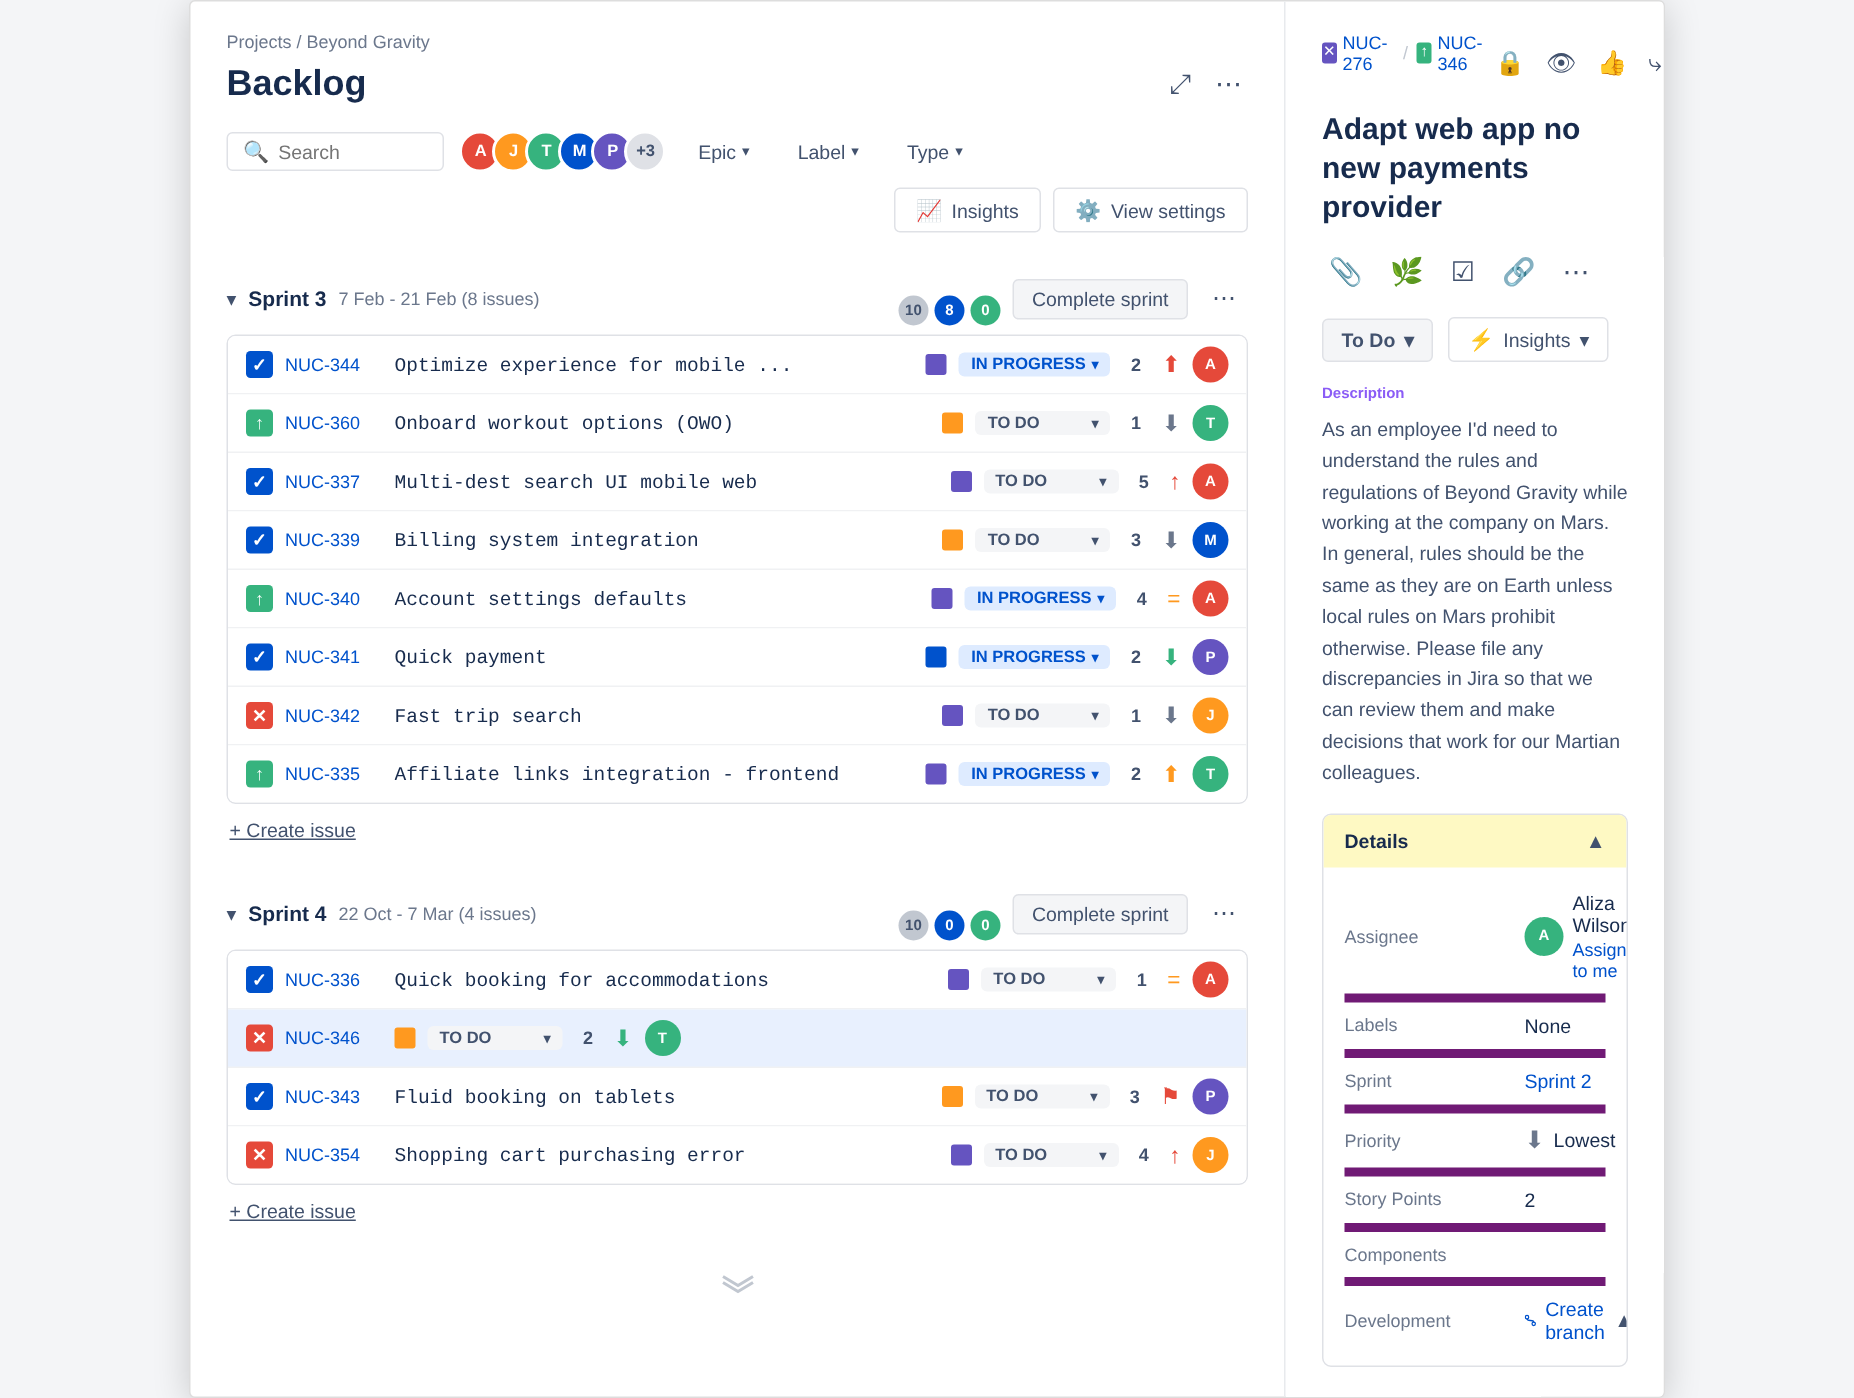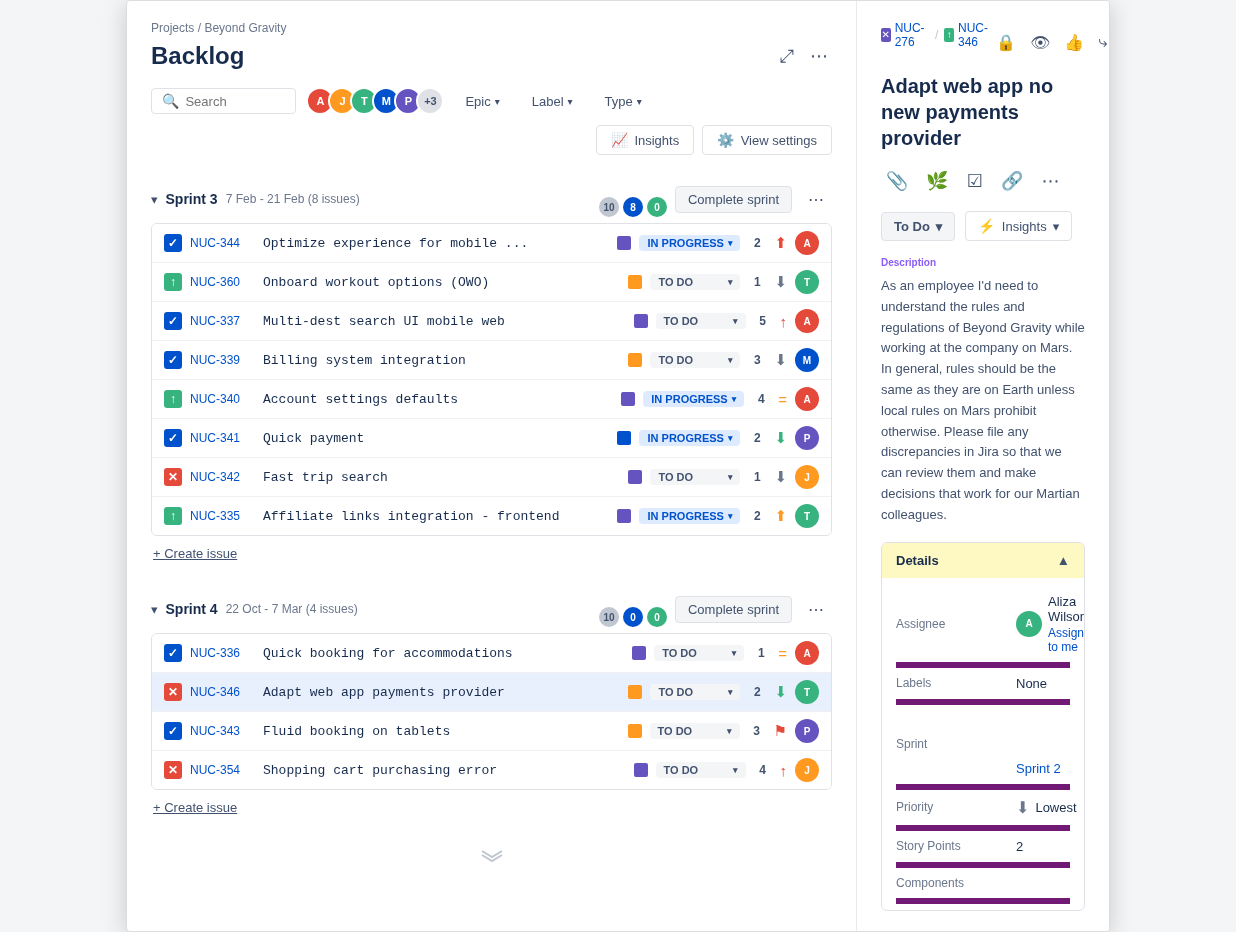--- a/index.html
+++ b/index.html
@@ -68,21 +68,21 @@
     .details-section { border: 1px solid #dfe1e6; border-radius: 6px; overflow: hidden; }
     .details-header { display: flex; align-items: center; justify-content: space-between; padding: 10px 14px; background: #fef9c3; cursor: pointer; }
     .details-header-title { font-size: 13px; font-weight: 700; color: #172b4d; }
     .details-body { padding: 8px 14px; }
     .detail-row { display: flex; align-items: center; padding: 8px 0; border-bottom: 6px solid #701a75; font-size: 13px; }
     .detail-row:last-child { border-bottom: none; }
     .detail-label { min-width: 120px; color: #6b778c; font-size: 12px; font-weight: 500; }
     .detail-value { color: #172b4d; display: flex; align-items: center; gap: 6px; }
     .assignee-name { font-weight: 500; }
     .assign-link { color: #0052cc; font-size: 12px; cursor: pointer; display: block; margin-top: 2px; }
-    .sprint-link { color: #0052cc; margin-top: 48px; }
+    .sprint-link { color: #0052cc; }
     .priority-val { display: flex; align-items: center; gap: 6px; }
     .development-row { display: flex; align-items: center; padding: 8px 0; font-size: 13px; }
     .dev-label { min-width: 120px; color: #6b778c; font-size: 12px; font-weight: 500; }
     .create-branch-link { color: #0052cc; display: flex; align-items: center; gap: 4px; font-size: 13px; cursor: pointer; }
     .details-collapse-btn { margin-left: auto; background: none; border: none; cursor: pointer; color: #42526e; }
     .scroll-divider { display: flex; justify-content: center; padding: 8px 0; color: #c1c7d0; font-size: 18px; }
     .purple-tag { background: #6554c0; }
     .yellow-tag { background: #ff991f; }
     .blue-tag { background: #0052cc; }
   </style>
@@ -275,21 +275,20 @@
             <div class="epic-tag purple-tag"></div>
             <span class="status-badge status-to-do">TO DO <span class="status-chevron">▾</span></span>
             <span class="story-points">1</span>
             <span style="color:#ff991f;font-size:15px;">=</span>
             <div class="issue-avatar" style="background:#e5493a;">A</div>
           </div>
 
           <div class="issue-row selected">
             <div class="issue-type-icon icon-bug" style="background:#e5493a;font-size:12px;">✕</div>
             <span class="issue-id">NUC-346</span>
-            <span class="issue-title">Adapt web app payments provider</span>
             <div class="epic-tag yellow-tag"></div>
             <span class="status-badge status-to-do">TO DO <span class="status-chevron">▾</span></span>
             <span class="story-points">2</span>
             <span style="color:#36b37e;font-size:15px;">⬇</span>
             <div class="issue-avatar" style="background:#36b37e;">T</div>
           </div>
 
           <div class="issue-row">
             <div class="issue-type-icon icon-task" style="background:#0052cc;font-size:12px;">✓</div>
             <span class="issue-id">NUC-343</span>

